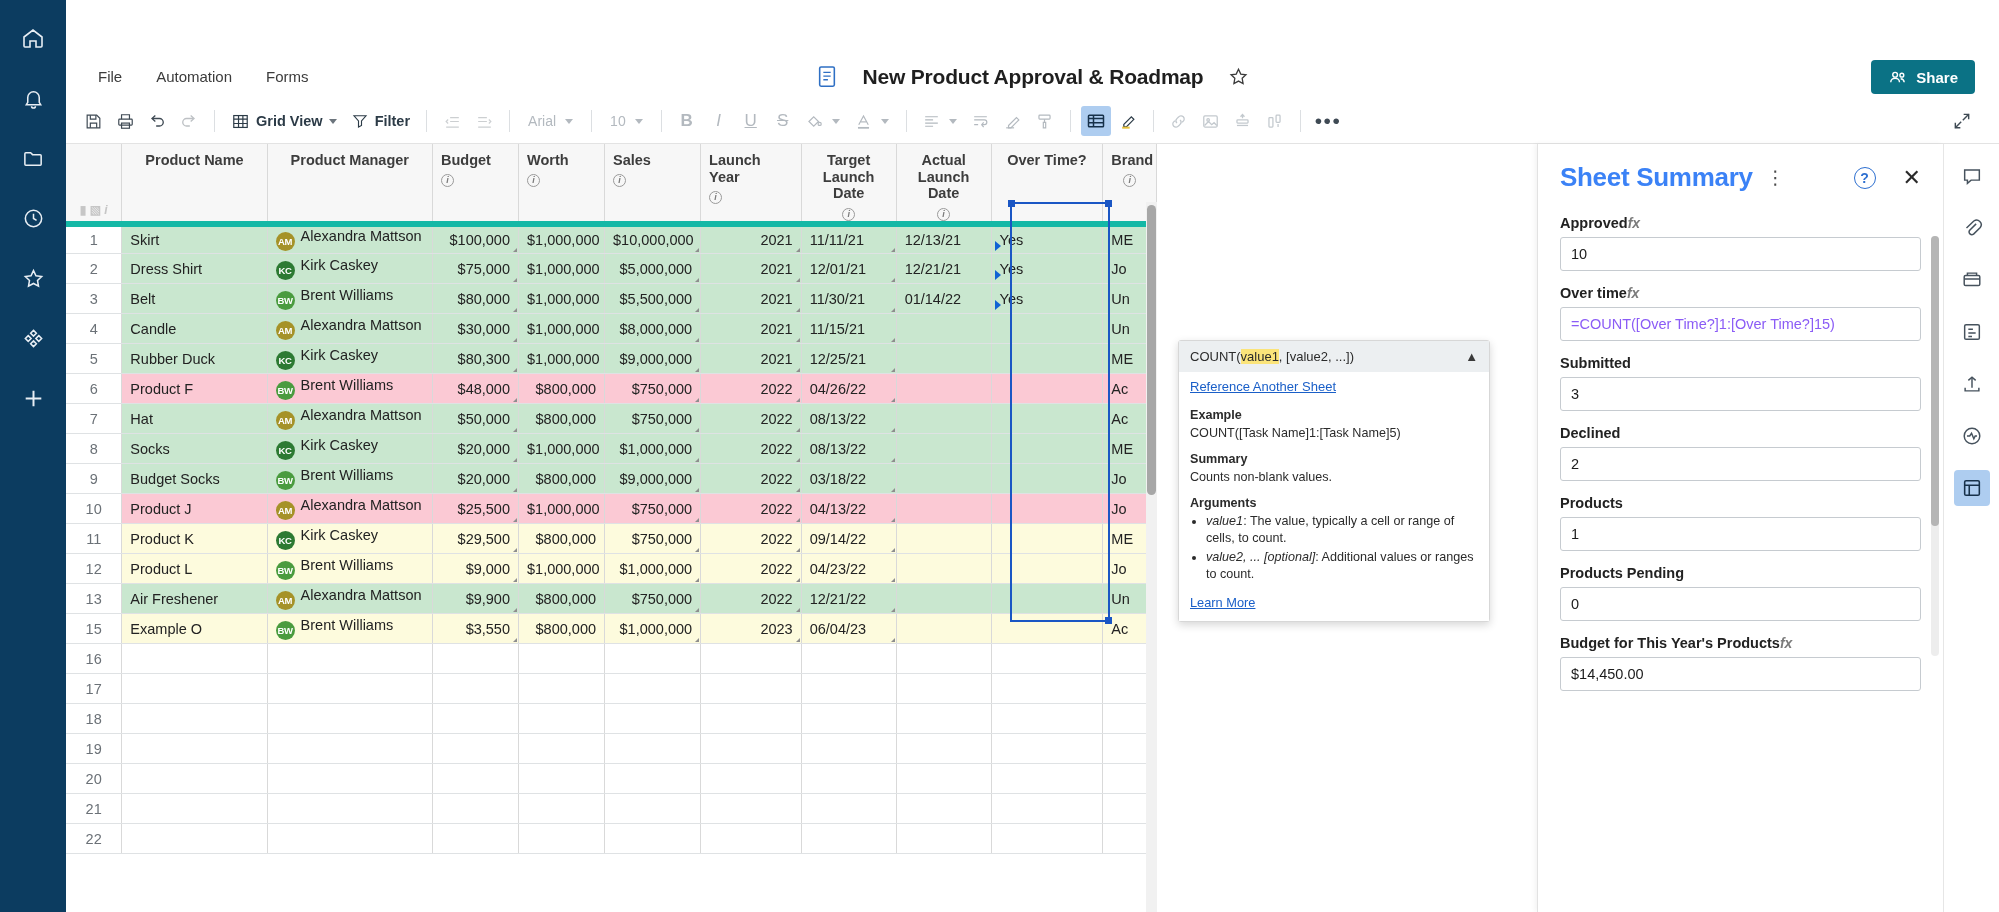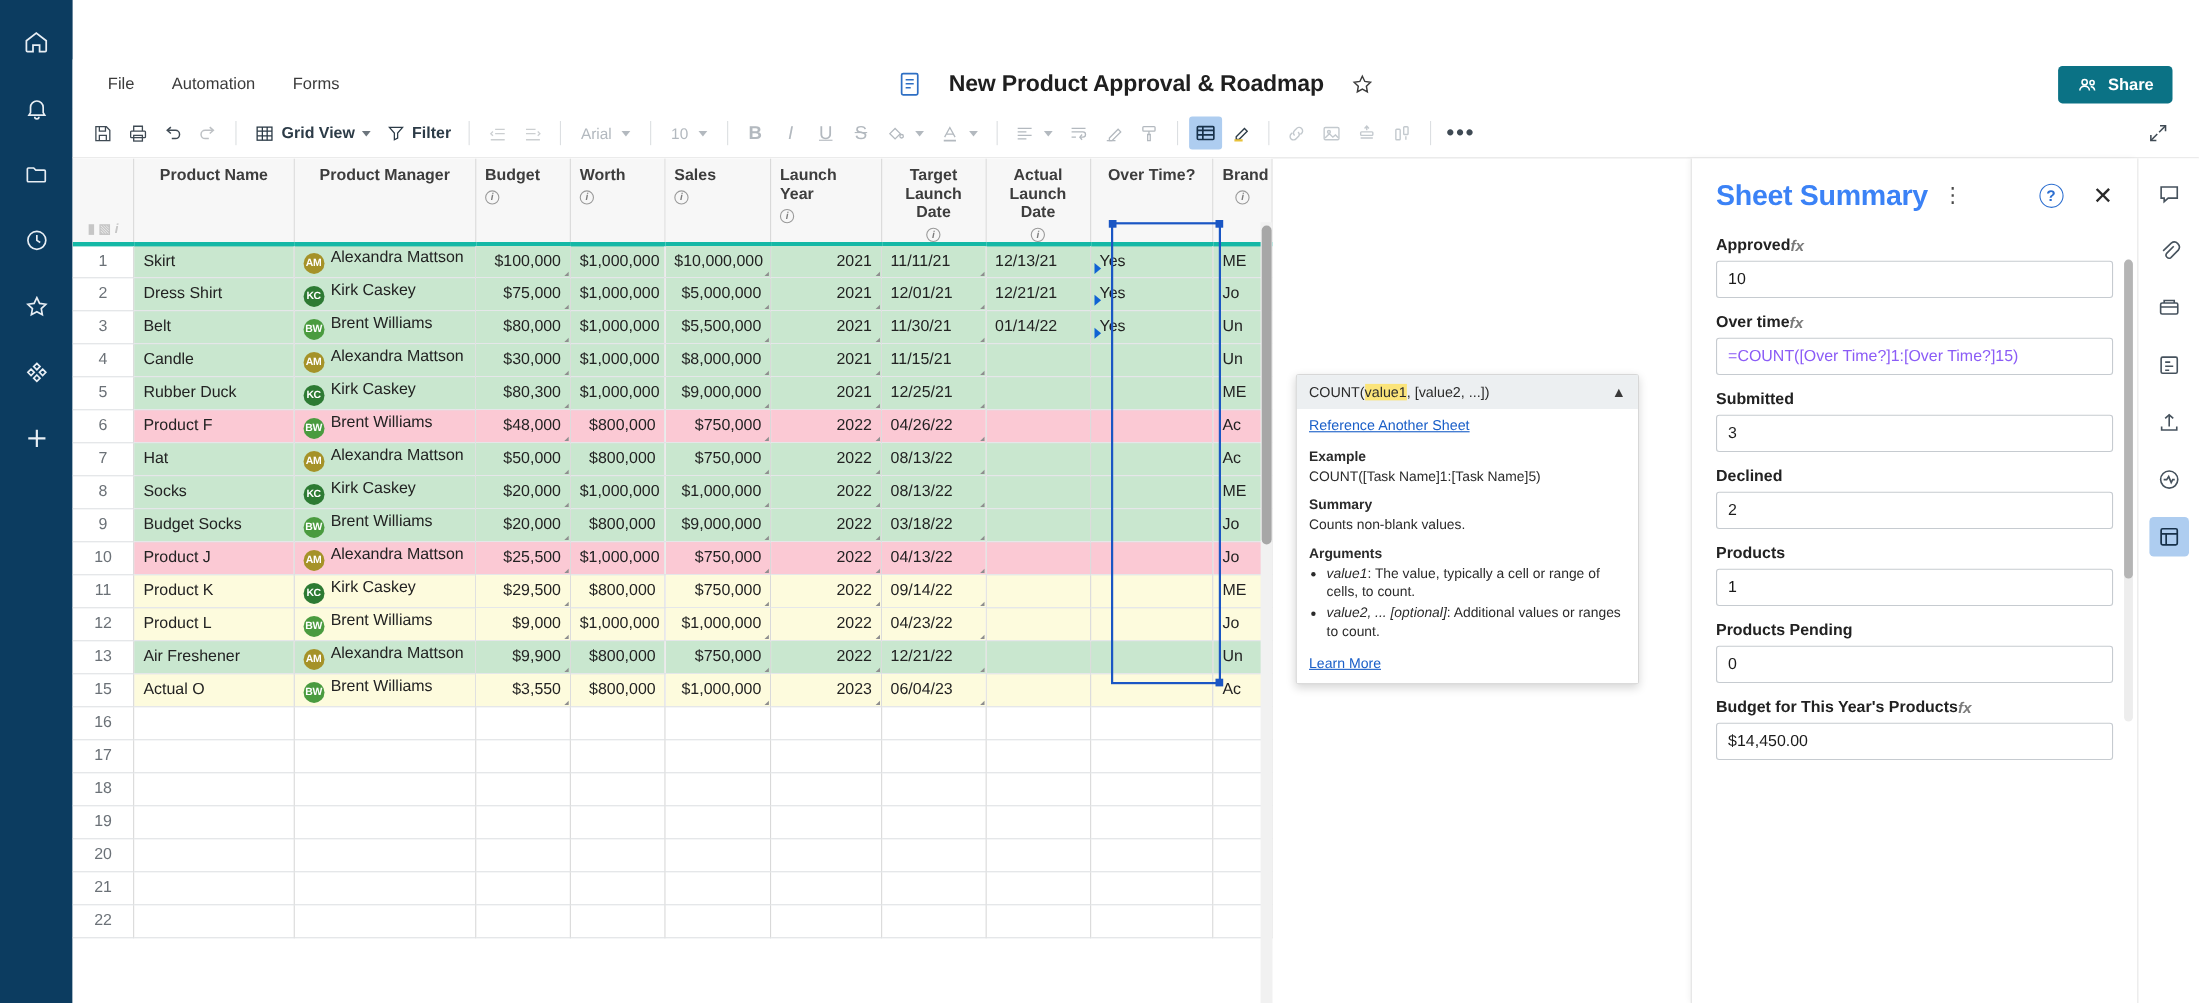--- a/index.html
+++ b/index.html
@@ -85,21 +85,21 @@
   .grid-area { position:absolute; left: 66px; top: 144px; width: 1091px; height: 768px; background:#fff; overflow:hidden; }
   table.grid { border-collapse: collapse; table-layout: fixed; width: 1091px; }
   table.grid th, table.grid td {
     border-right: 1px solid #d9d9d9; border-bottom: 1px solid #dfe2e4;
     font-size: 14.5px; padding: 0 8px; height: 30px; vertical-align: middle;
     white-space: nowrap; overflow: hidden;
   }
   table.grid thead th {
     background:#f7f7f7; color:#3d3d3d; font-weight:700; font-size:14.5px;
     vertical-align: top; padding-top: 8px; height: 58px;
-    border-bottom: 4px solid #14b8a6;
+    border-bottom: 6px solid #14b8a6;
   }
   .col-info { display:block; margin-top: 2px; }
   .hdr-icon-circ { width: 13px; height:13px; border-radius:50%; border:1px solid #9a9a9a; color:#7c7c7c;
       display:inline-flex; align-items:center; justify-content:center; font-size:9px; font-style:italic; font-weight:700;}
   .rownum { width: 50px; text-align:center; color:#6b7177; font-size:13.5px; background:#fff; border-right:1px solid #d9d9d9;}
   .c-name  { width: 130px; }
   .c-pm    { width: 148px; }
   .c-money { width: 77px; text-align: right; }
   .c-sales { width: 86px; text-align:right;}
   .c-year  { width: 90px; text-align:right;}
@@ -626,21 +626,21 @@
             <td class="c-money fill">$800,000</td>
             <td class="c-sales fill cellmark">$750,000</td>
             <td class="c-year fill cellmark">2022</td>
             <td class="c-date fill cellmark">12/21/22</td>
             <td class="c-date fill"></td>
             <td class="c-over fill"></td>
             <td class="c-brand fill">Un</td>
           </tr>
           <tr class="r-cream">
             <td class="rownum">15</td>
-            <td class="c-name fill">Actual O</td>
+            <td class="c-name fill">Example O</td>
             <td class="c-pm fill"><span class="avatar" style="background:#4a9b3f">BW</span>Brent Williams</td>
             <td class="c-money fill cellmark">$3,550</td>
             <td class="c-money fill">$800,000</td>
             <td class="c-sales fill cellmark">$1,000,000</td>
             <td class="c-year fill cellmark">2023</td>
             <td class="c-date fill cellmark">06/04/23</td>
             <td class="c-date fill"></td>
             <td class="c-over fill"></td>
             <td class="c-brand fill">Ac</td>
           </tr>

